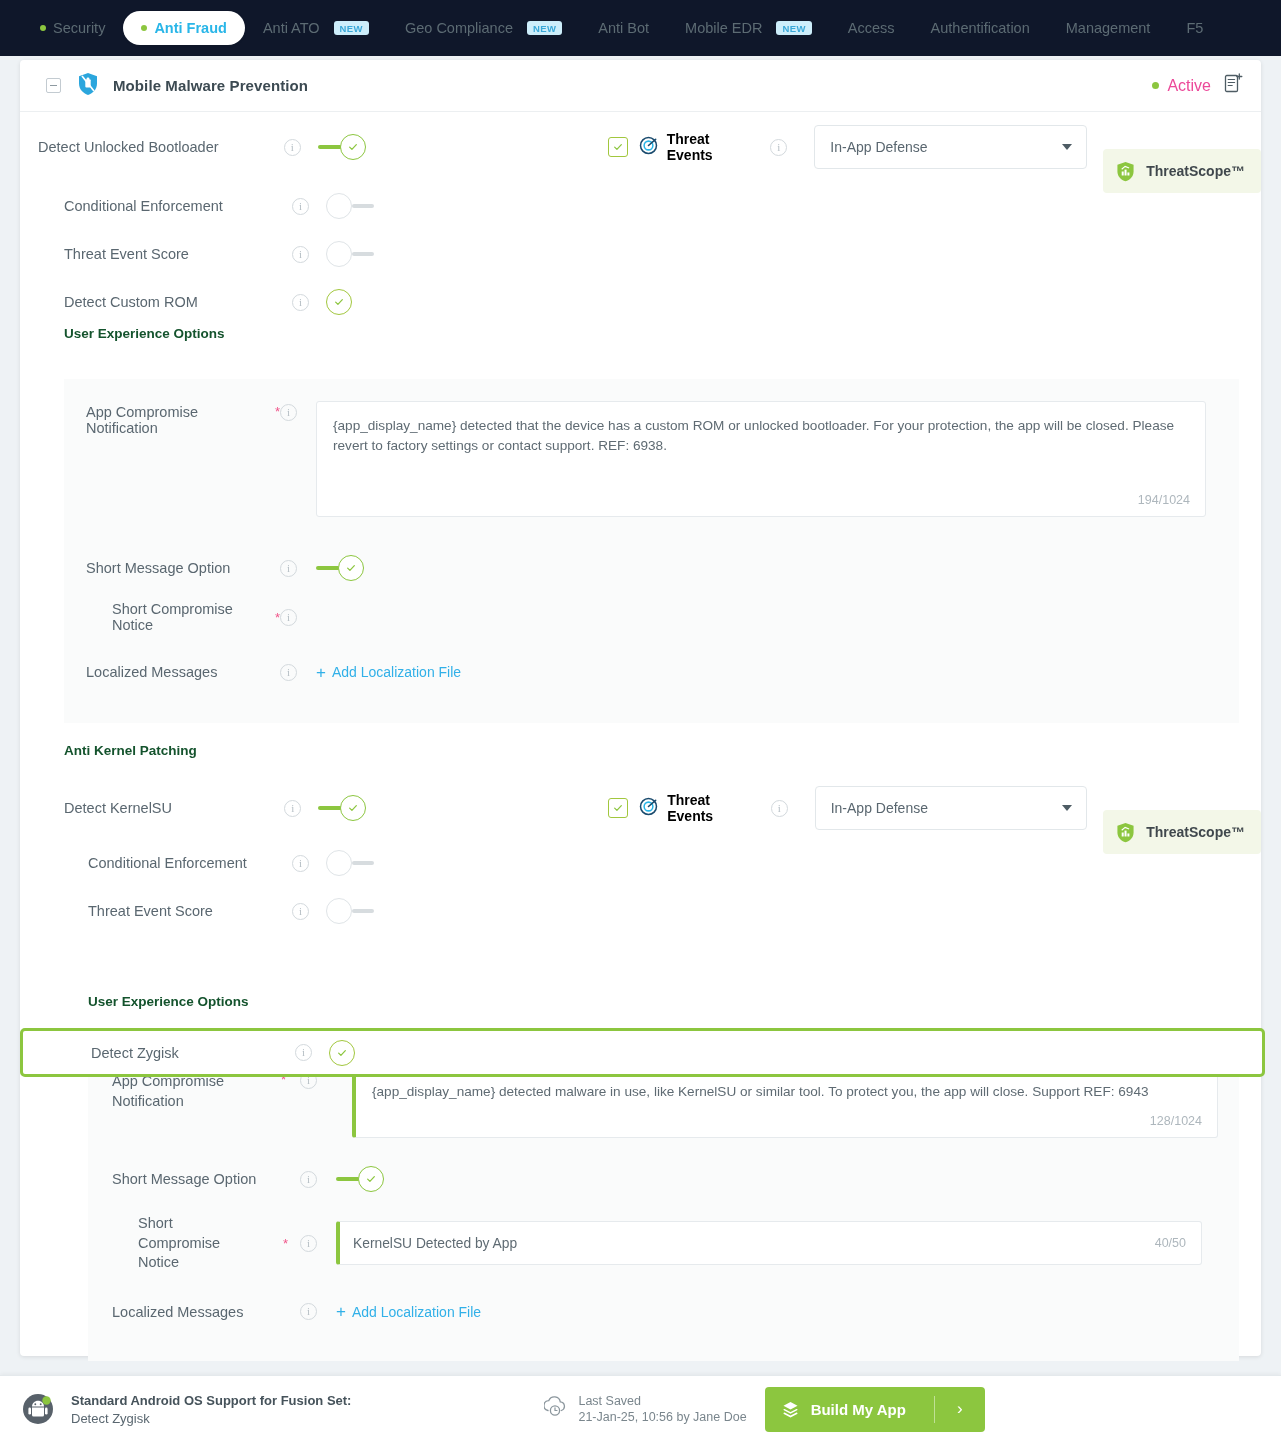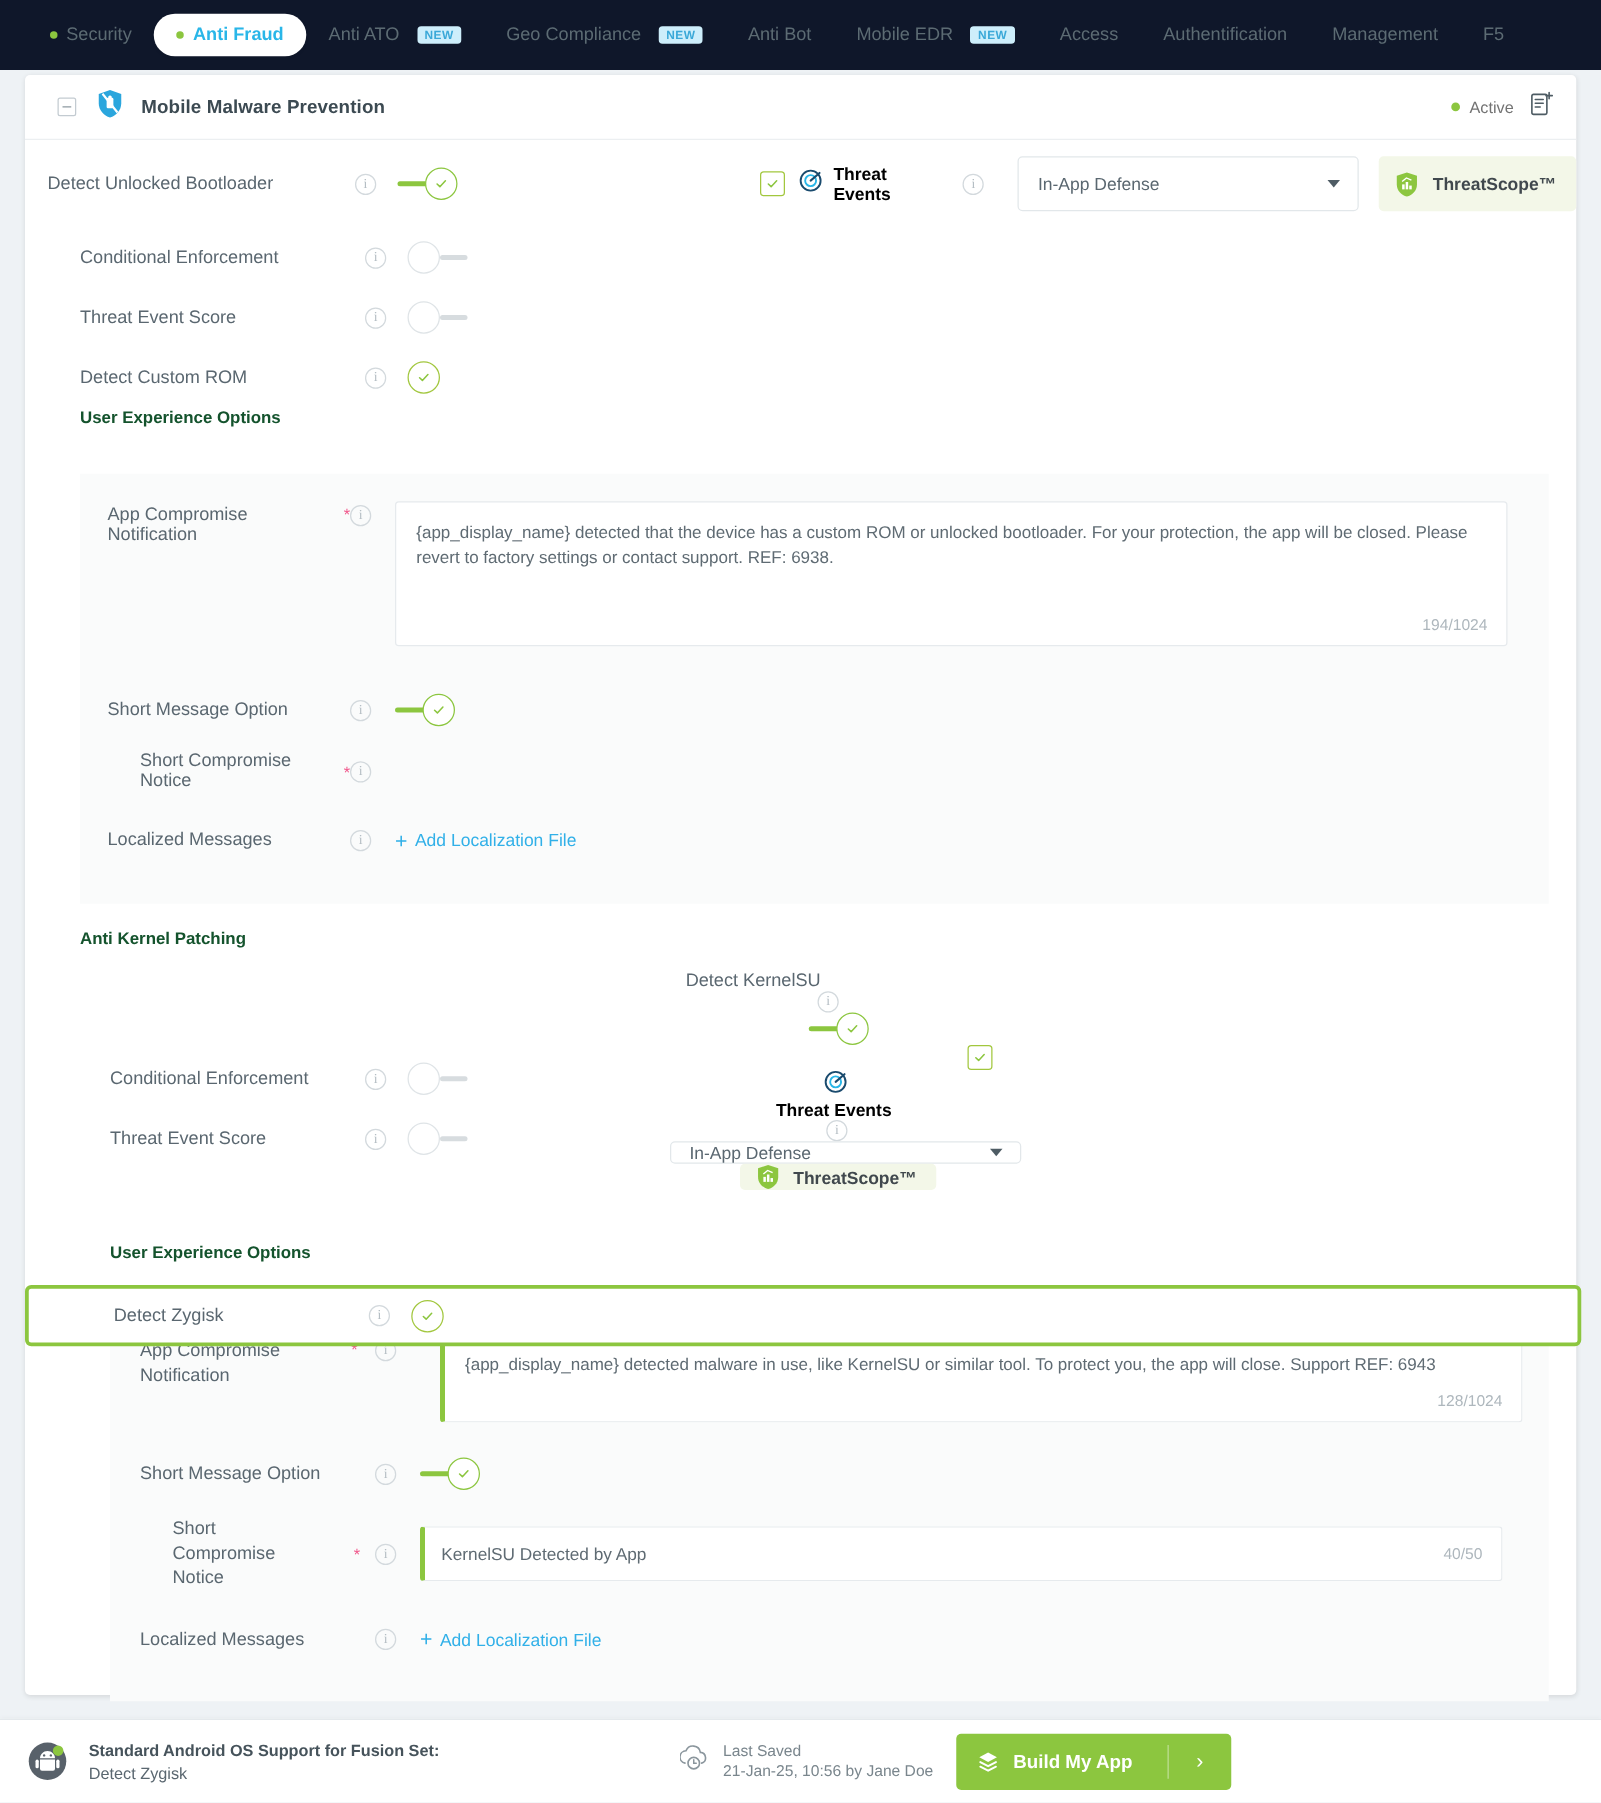--- a/index.html
+++ b/index.html
@@ -92,21 +92,21 @@
     color: #3c4a52;
     font-weight: bold;
     letter-spacing: .1px;
   }
   .card-head-right {
     margin-left: auto;
     display: flex; align-items: center; gap: 13px;
   }
   .status-wrap { display: flex; align-items: center; gap: 8px; }
   .status-dot { width: 7px; height: 7px; border-radius: 50%; background: #8cc63f; }
-  .status-label { font-size: 13px; color: #737373; }
+  .status-label { font-size: 16px; color: #ec4899; }
 
   
   .row {
     display: flex;
     align-items: center;
     min-height: 48px;
   }
   .row-label {
     font-size: 14.5px;
     color: #5a6770;
@@ -174,20 +174,21 @@
     border-left: 5px solid transparent;
     border-right: 5px solid transparent;
     border-top: 6px solid #4e5c64;
   }
   .ts-btn {
     height: 44px; padding: 0 16px 0 13px;
     background: #f3f7e8;
     border-radius: 4px;
     display: flex; align-items: center; gap: 11px;
     cursor: pointer;
+    margin-top: 48px;
   }
   .ts-btn span { font-size: 14px; color: #40484d; font-weight: bold; }
 
   
   .ux-heading {
     font-size: 13.5px; font-weight: bold; color: #14532d;
   }
   .ux-panel { background: #fafbfb; }
 
   .textarea-box {
@@ -457,21 +458,21 @@
           <span class="plus">+</span>
           <span>Add Localization File</span>
         </div>
       </div>
     </div>
 
     <div class="row" style="height:54px; padding-left:44px; align-items:center;">
       <div class="ux-heading">Anti Kernel Patching</div>
     </div>
 
-    <div class="row" style="height:62px; padding-left:44px;flex-direction:column;">
+    <div class="row" style="height:62px; padding-left:44px;">
       <div class="row-label" style="width:228px;">Detect KernelSU</div>
       <div class="info-icon">i</div>
       <div class="toggle on" style="margin-left:17px;">
         <div class="track"></div>
         <div class="knob">
             <svg class="chk-mini" viewBox="0 0 12 12">
               <path d="M2 6.2 L4.7 8.8 L10 3.2" fill="none" stroke="#8cc63f" stroke-width="1.5" stroke-linecap="round" stroke-linejoin="round"></path>
             </svg>
           </div>
       </div>

